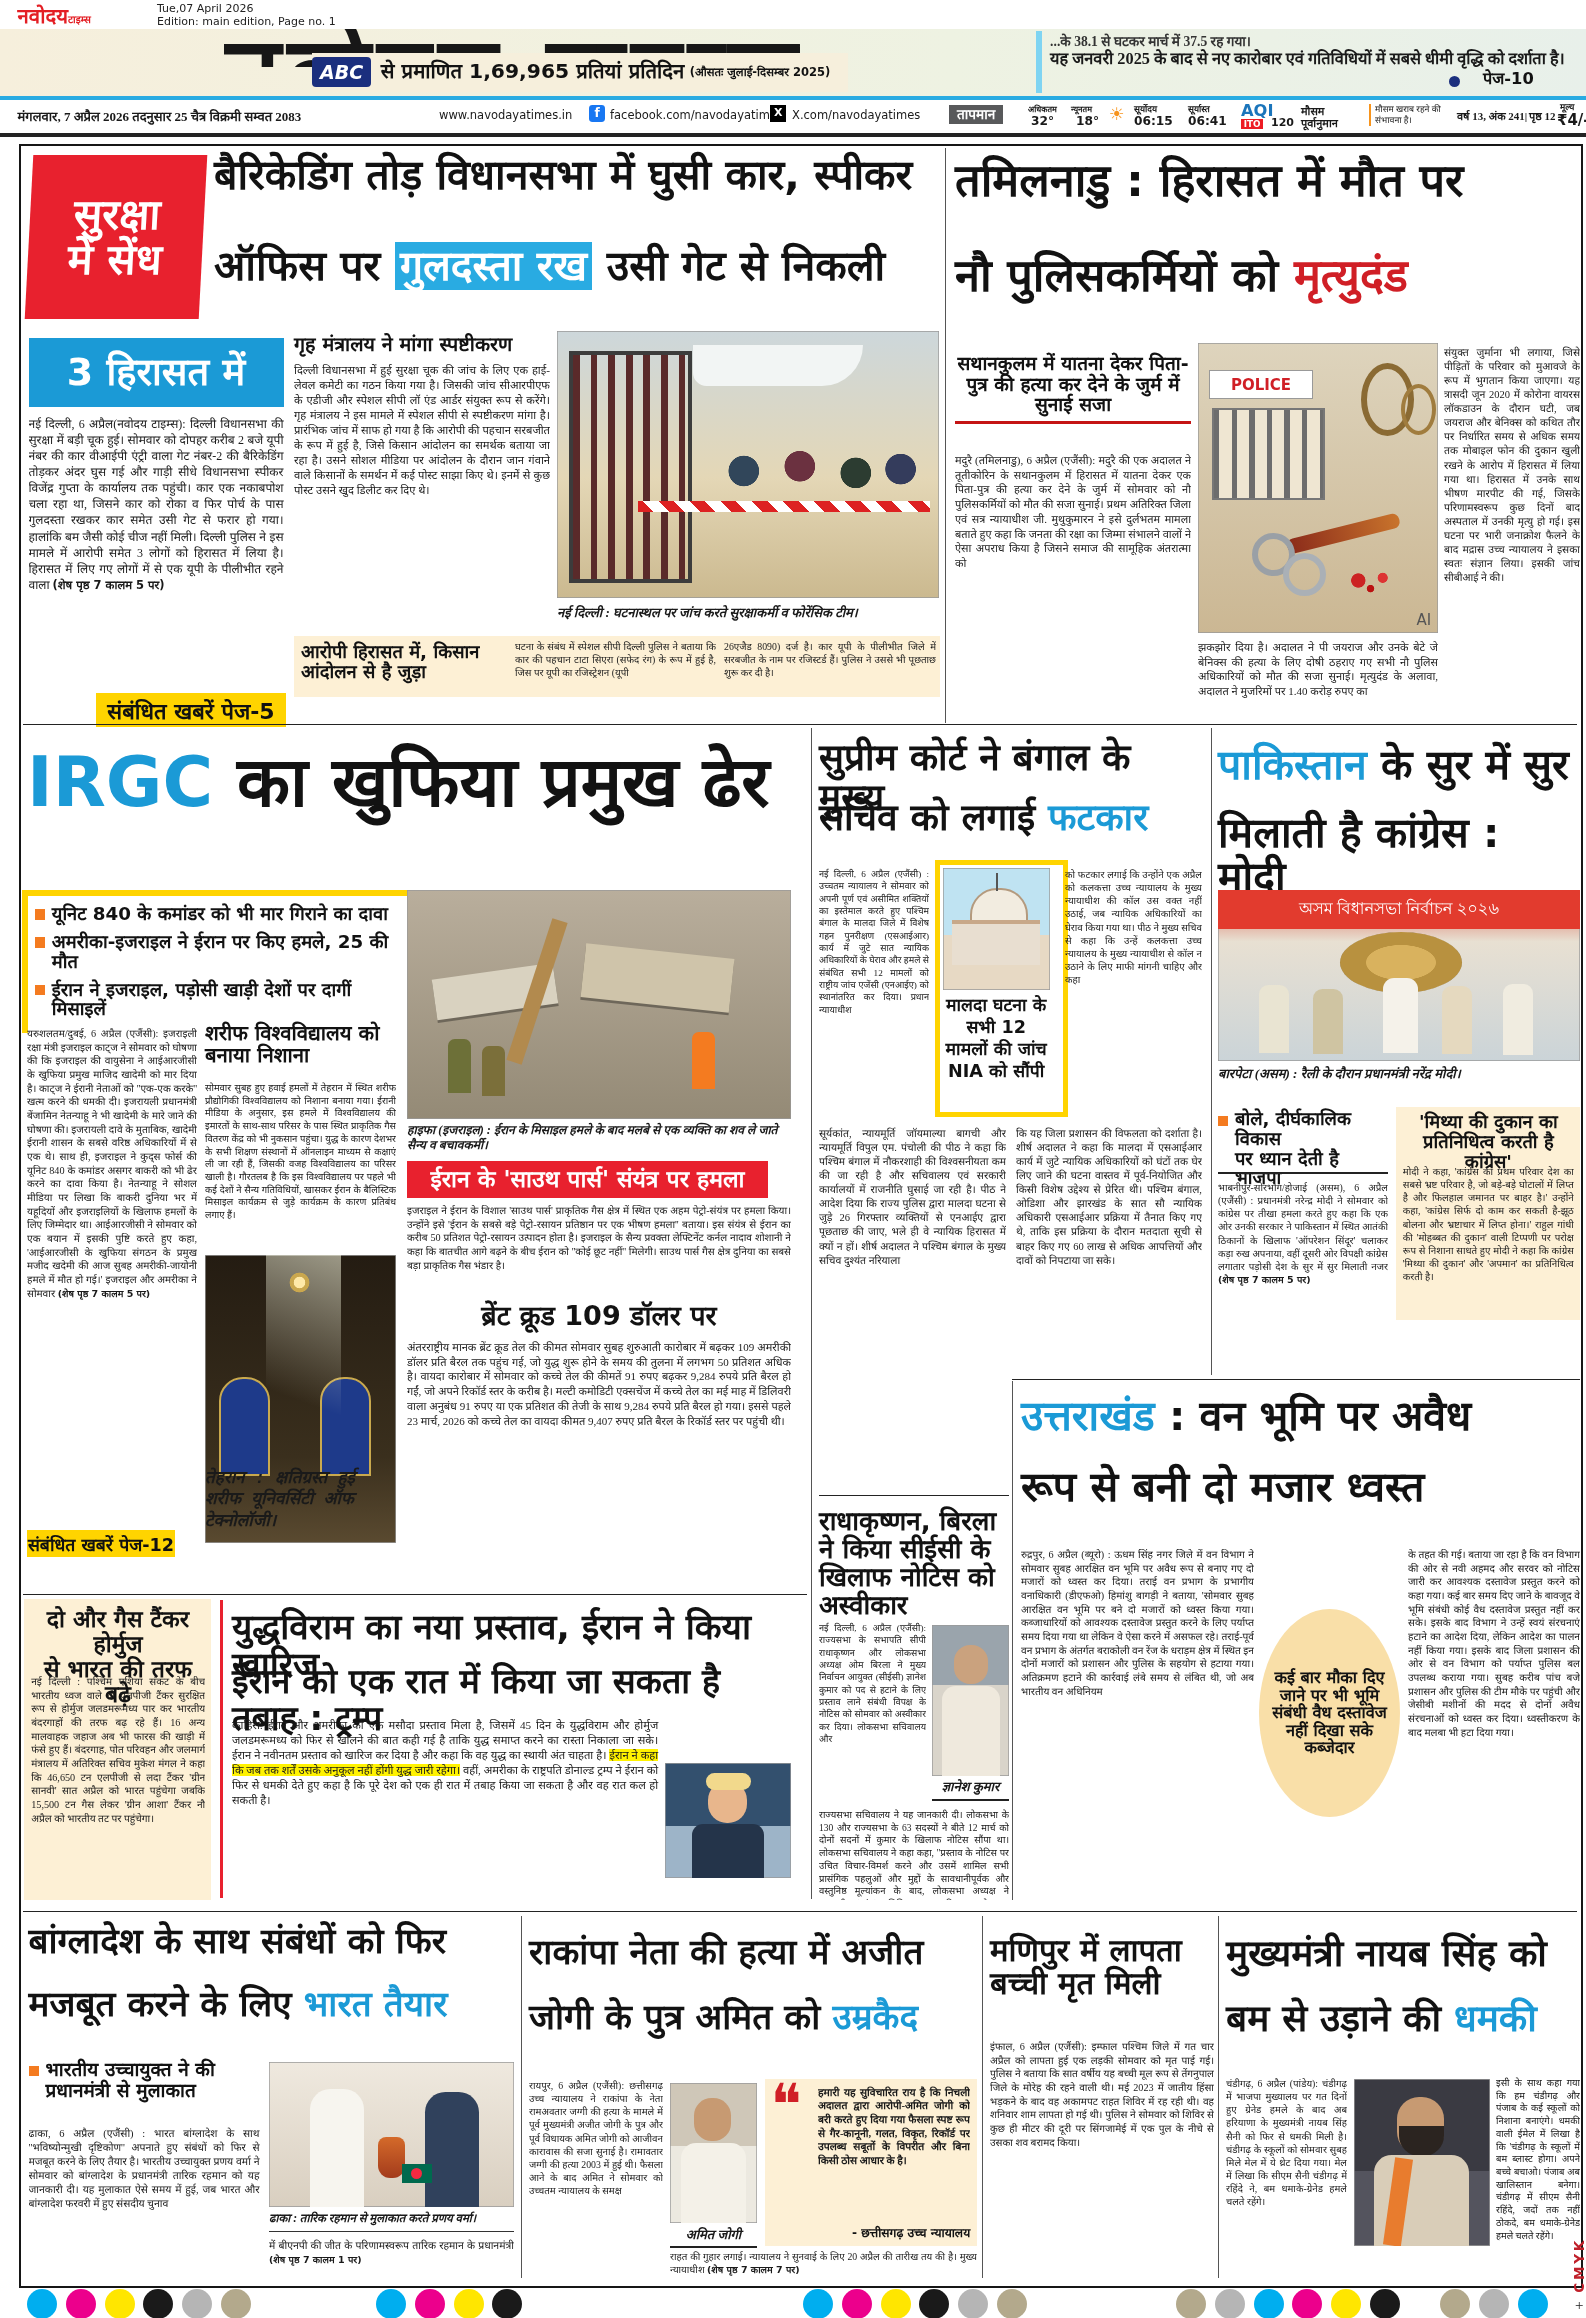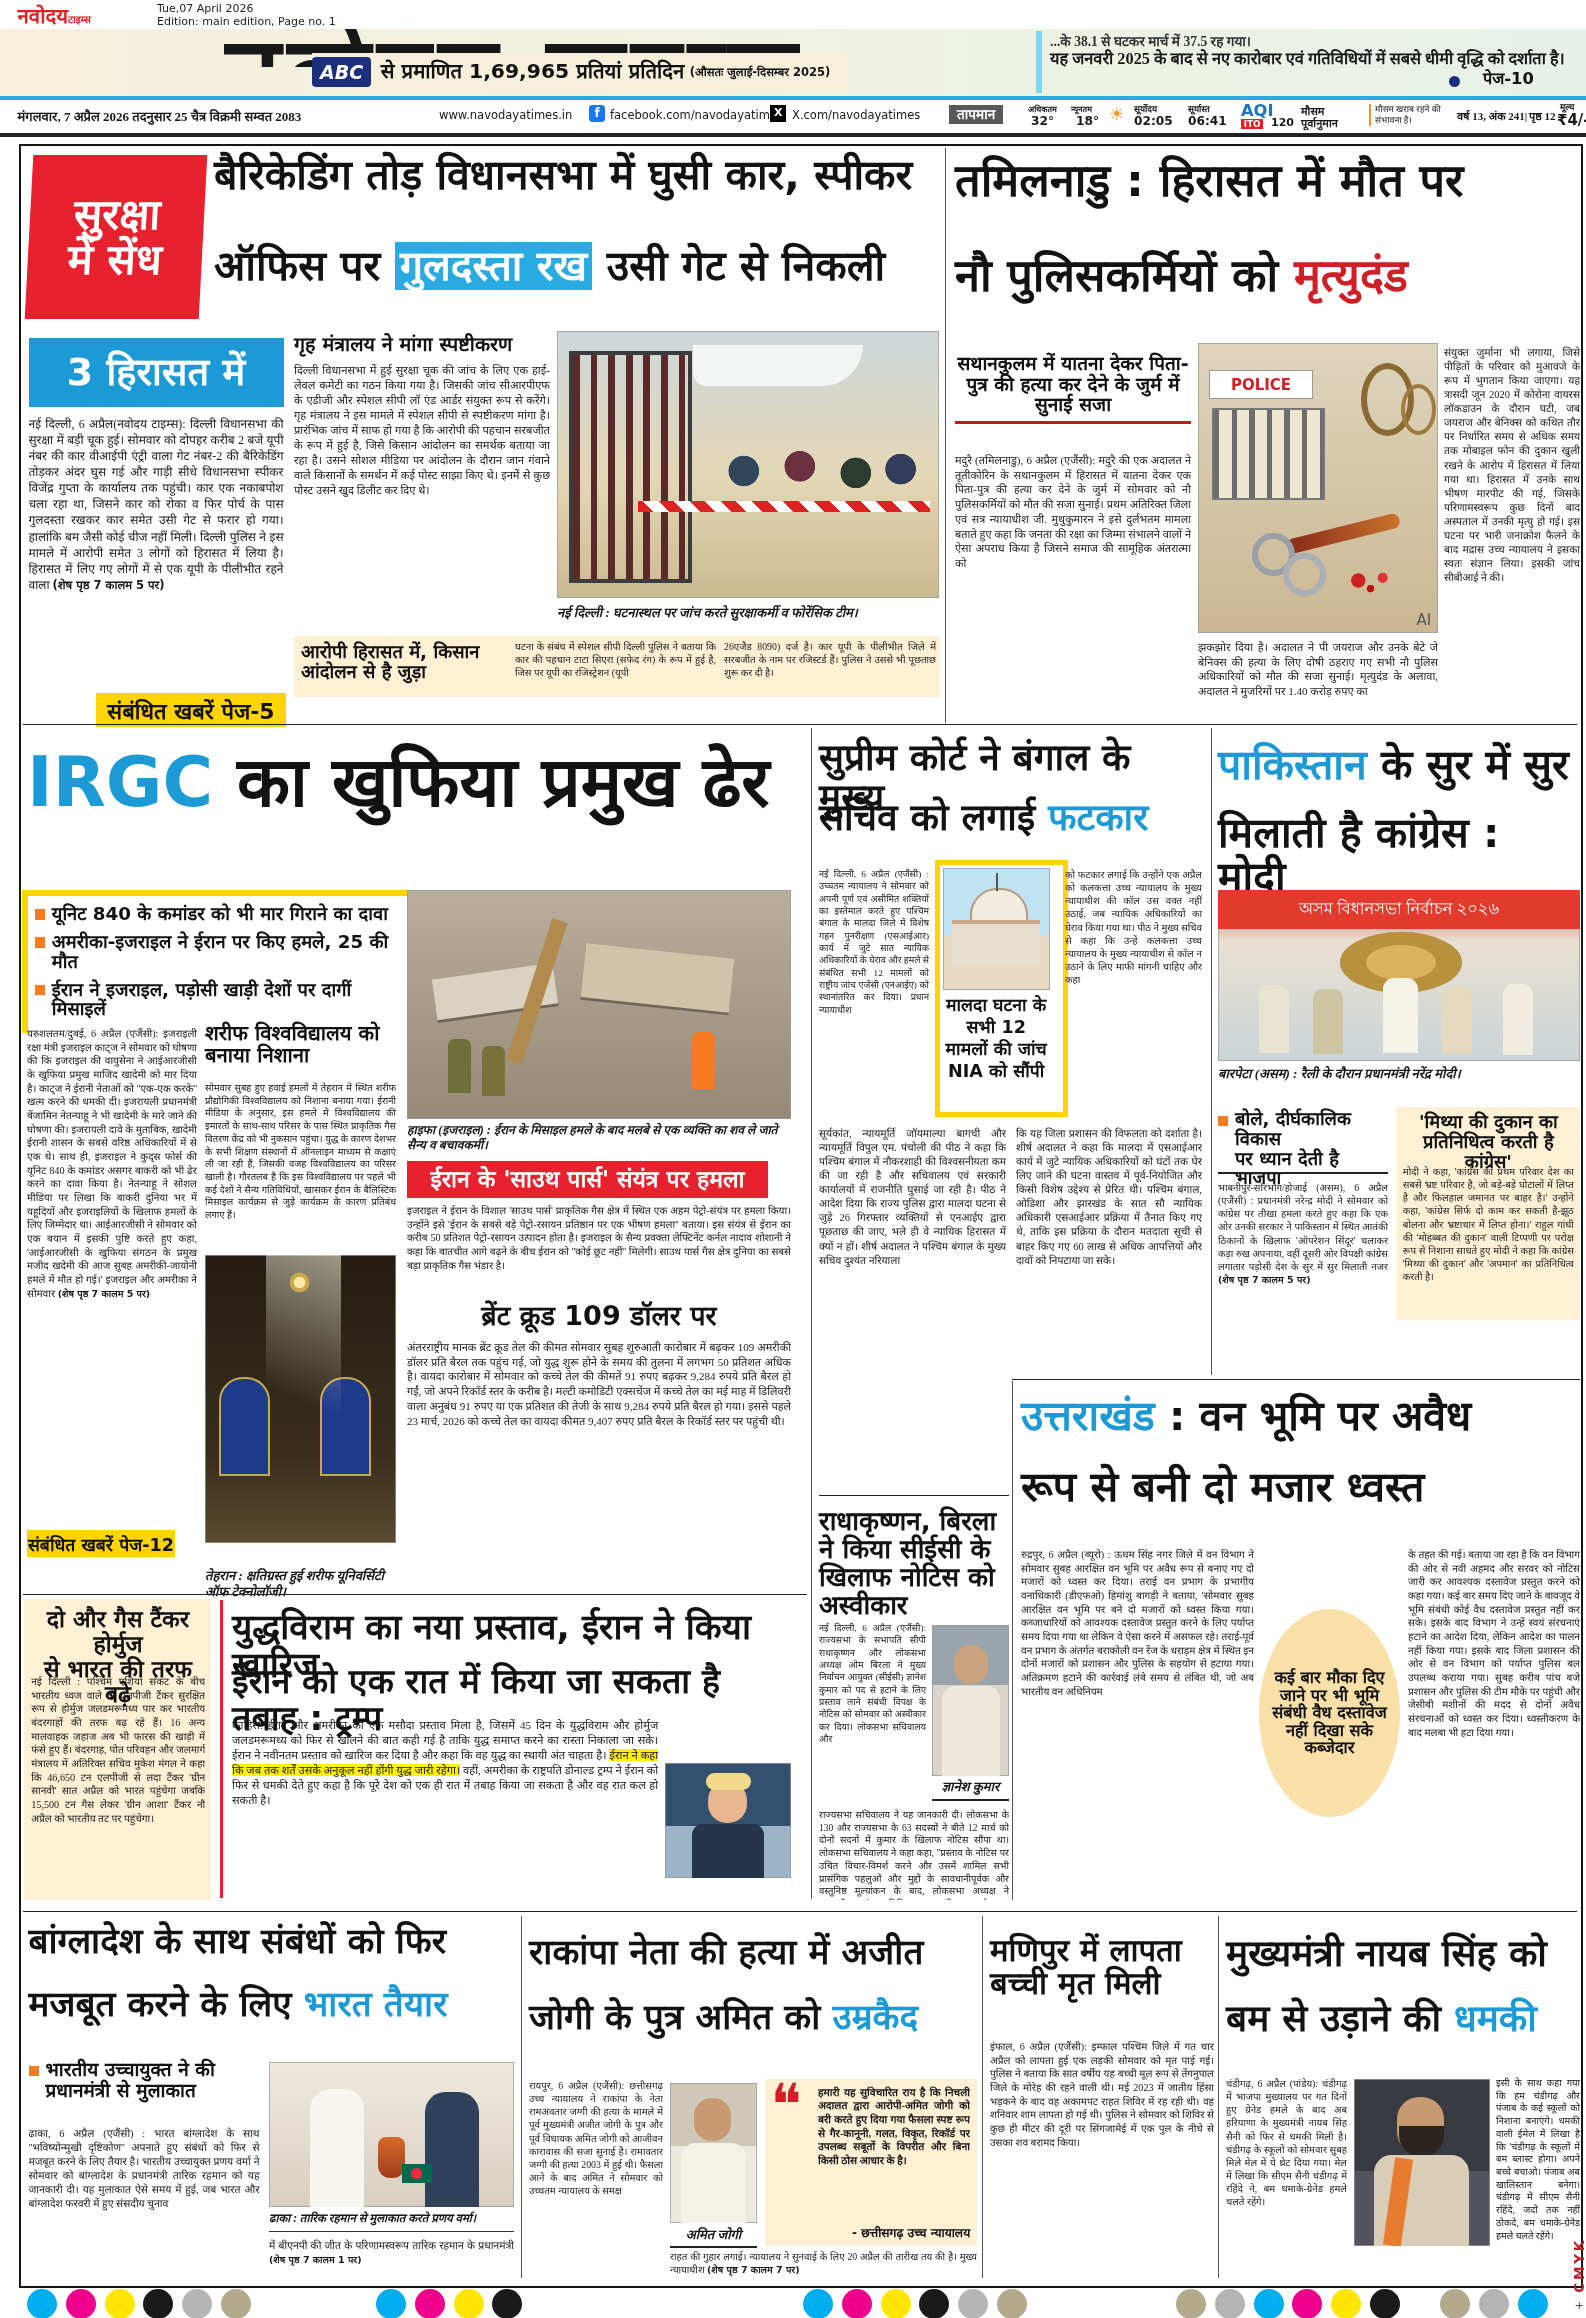--- a/index.html
+++ b/index.html
@@ -68,21 +68,21 @@
     <span class="abs" style="left:770px;top:5.4px;width:16.3px;height:16.3px;background:#000;color:#fff;text-align:center;font-weight:700;font-family:'DejaVu Sans',sans-serif;font-size:11px;line-height:16.3px;">X</span>
     <span class="abs sans" style="left:792px;top:8.1px;font-size:11.5px;">X.com/navodayatimes</span>
 
     <span class="abs hl" style="left:949px;top:5.4px;background:#58595b;color:#fff;font-size:13.6px;padding:2px 8.1px;">तापमान</span>
     <span class="abs sans" style="left:1028px;top:2.7px;font-size:8.1px;font-weight:700;">अधिकतम</span>
     <span class="abs sans" style="left:1031px;top:13.6px;font-size:12.2px;font-weight:700;">32°</span>
     <span class="abs sans" style="left:1071px;top:2.7px;font-size:8.1px;font-weight:700;">न्यूनतम</span>
     <span class="abs sans" style="left:1076px;top:13.6px;font-size:12.2px;font-weight:700;">18°</span>
     <span class="abs" style="left:1109px;top:4.1px;font-size:17.6px;color:#f7941d;">☀</span>
     <span class="abs sans" style="left:1134px;top:2.7px;font-size:8.8px;font-weight:700;">सूर्योदय</span>
-    <span class="abs sans" style="left:1134px;top:13.6px;font-size:12.2px;font-weight:700;">02:05</span>
+    <span class="abs sans" style="left:1134px;top:13.6px;font-size:12.2px;font-weight:700;">06:15</span>
     <span class="abs sans" style="left:1188px;top:2.7px;font-size:8.8px;font-weight:700;">सूर्यास्त</span>
     <span class="abs sans" style="left:1188px;top:13.6px;font-size:12.2px;font-weight:700;">06:41</span>
     <span class="abs sans" style="left:1241px;top:1.4px;font-size:16.3px;font-weight:700;color:#1b75bb;">AQI</span>
     <span class="abs sans" style="left:1241px;top:19px;font-size:8.8px;font-weight:700;background:#ed1c24;color:#fff;padding:0 2.7px;">ITO</span>
     <span class="abs sans" style="left:1271px;top:16.3px;font-size:11px;font-weight:700;">120</span>
     <span class="abs sans" style="left:1301px;top:2.7px;font-size:11px;font-weight:700;">मौसम</span>
     <span class="abs sans" style="left:1301px;top:15px;font-size:11px;font-weight:700;">पूर्वानुमान</span>
     <span class="abs" style="left:1369px;top:4.1px;width:81px;font-size:8.8px;line-height:1.25;border-left:2px solid #f7941d;padding-left:4.1px;">मौसम खराब रहने की संभावना है।</span>
     <span class="abs" style="left:1457px;top:8.1px;font-size:11px;font-weight:700;">वर्ष 13, अंक 241|</span>
     <span class="abs" style="left:1529px;top:8.1px;font-size:11px;font-weight:700;">पृष्ठ 12</span>
@@ -185,21 +185,21 @@
   <div class="abs box-yellow" style="left:27px;top:1530px;width:148px;height:27px;font-size:17.6px;">संबंधित खबरें पेज-12</div>
 
   <div class="abs hl" style="left:205px;top:1023px;width:191px;font-size:20.3px;">शरीफ विश्वविद्यालय को बनाया निशाना</div>
   <div class="abs body-txt" style="left:205px;top:1082px;width:191px;height:170px;font-size:9.5px;">सोमवार सुबह हुए हवाई हमलों में तेहरान में स्थित शरीफ प्रौद्योगिकी विश्वविद्यालय को निशाना बनाया गया। ईरानी मीडिया के अनुसार, इस हमले में विश्वविद्यालय की इमारतों के साथ-साथ परिसर के पास स्थित प्राकृतिक गैस वितरण केंद्र को भी नुकसान पहुंचा। युद्ध के कारण देशभर के सभी शिक्षण संस्थानों में ऑनलाइन माध्यम से कक्षाएं ली जा रही हैं, जिसकी वजह विश्वविद्यालय का परिसर खाली है। गौरतलब है कि इस विश्वविद्यालय पर पहले भी कई देशों ने सैन्य गतिविधियों, खासकर ईरान के बैलिस्टिक मिसाइल कार्यक्रम से जुड़े कार्यक्रम के कारण प्रतिबंध लगाए हैं।</div>
   <div class="ph" style="left:205px;top:1255px;width:191px;height:288px;background:linear-gradient(180deg,#241c12,#3a2f1d 70%,#5a4a30);">
     <div class="abs" style="left:13.6px;top:122px;width:47px;height:95px;background:#1e3a8a;border-radius:24px 24px 0 0;border:2.7px solid #c9a94e;"></div>
     <div class="abs" style="left:115px;top:122px;width:47px;height:95px;background:#1e3a8a;border-radius:24px 24px 0 0;border:2.7px solid #c9a94e;"></div>
     <div class="abs" style="left:61px;top:0;width:75px;height:203px;background:linear-gradient(200deg,rgba(255,255,230,.55),transparent 70%);"></div>
     <div class="abs" style="left:81px;top:13.6px;width:27px;height:27px;background:radial-gradient(circle,#ffe9a8 0 5.4px,#caa74e 6.1px 9.5px,transparent 10.2px);"></div>
   </div>
-  <div class="abs cap" style="left:205px;top:1568px;width:191px;font-size:13px;">तेहरान : क्षतिग्रस्त हुई शरीफ यूनिवर्सिटी ऑफ टेक्नोलॉजी।</div>
+  <div class="abs cap" style="left:205px;top:1468px;width:191px;font-size:17px;font-family:Liberation Mono, monospace;">तेहरान : क्षतिग्रस्त हुई शरीफ यूनिवर्सिटी ऑफ टेक्नोलॉजी।</div>
 
   <div class="abs tag-red hl center" style="left:407px;top:1161px;width:361px;height:37px;display:flex;align-items:center;justify-content:center;font-size:23px;color:#fff;">ईरान के 'साउथ पार्स' संयंत्र पर हमला</div>
   <div class="abs body-txt" style="left:407px;top:1204px;width:384px;height:92px;font-size:10.2px;">इजराइल ने ईरान के विशाल 'साउथ पार्स' प्राकृतिक गैस क्षेत्र में स्थित एक अहम पेट्रो-संयंत्र पर हमला किया। उन्होंने इसे 'ईरान के सबसे बड़े पेट्रो-रसायन प्रतिष्ठान पर एक भीषण हमला'' बताया। इस संयंत्र से ईरान का करीब 50 प्रतिशत पेट्रो-रसायन उत्पादन होता है। इजराइल के सैन्य प्रवक्ता लेफ्टिनेंट कर्नल नादाव शोशानी ने कहा कि बातचीत आगे बढ़ने के बीच ईरान को ''कोई छूट नहीं'' मिलेगी। साउथ पार्स गैस क्षेत्र दुनिया का सबसे बड़ा प्राकृतिक गैस भंडार है।</div>
   <div class="abs hl center" style="left:407px;top:1301px;width:384px;font-size:27px;">ब्रेंट क्रूड 109 डॉलर पर</div>
   <div class="abs body-txt" style="left:407px;top:1340px;width:384px;height:247px;font-size:11px;">अंतरराष्ट्रीय मानक ब्रेंट क्रूड तेल की कीमत सोमवार सुबह शुरुआती कारोबार में बढ़कर 109 अमरीकी डॉलर प्रति बैरल तक पहुंच गई, जो युद्ध शुरू होने के समय की तुलना में लगभग 50 प्रतिशत अधिक है। वायदा कारोबार में सोमवार को कच्चे तेल की कीमतें 91 रुपए बढ़कर 9,284 रुपये प्रति बैरल हो गईं, जो अपने रिकॉर्ड स्तर के करीब है। मल्टी कमोडिटी एक्सचेंज में कच्चे तेल का मई माह में डिलिवरी वाला अनुबंध 91 रुपए या एक प्रतिशत की तेजी के साथ 9,284 रुपये प्रति बैरल हो गया। इससे पहले 23 मार्च, 2026 को कच्चे तेल का वायदा कीमत 9,407 रुपए प्रति बैरल के रिकॉर्ड स्तर पर पहुंची थी।</div>
 
   <div class="abs rule-v" style="left:811px;top:728px;height:1171px;"></div>
   <div class="abs hl" style="left:819px;top:738px;width:384px;font-size:37px;">सुप्रीम कोर्ट ने बंगाल के मुख्य</div>
   <div class="abs hl" style="left:819px;top:798px;width:384px;font-size:37px;">
     <span>सचिव को लगाई </span><span class="acc-blue">फटकार</span>

